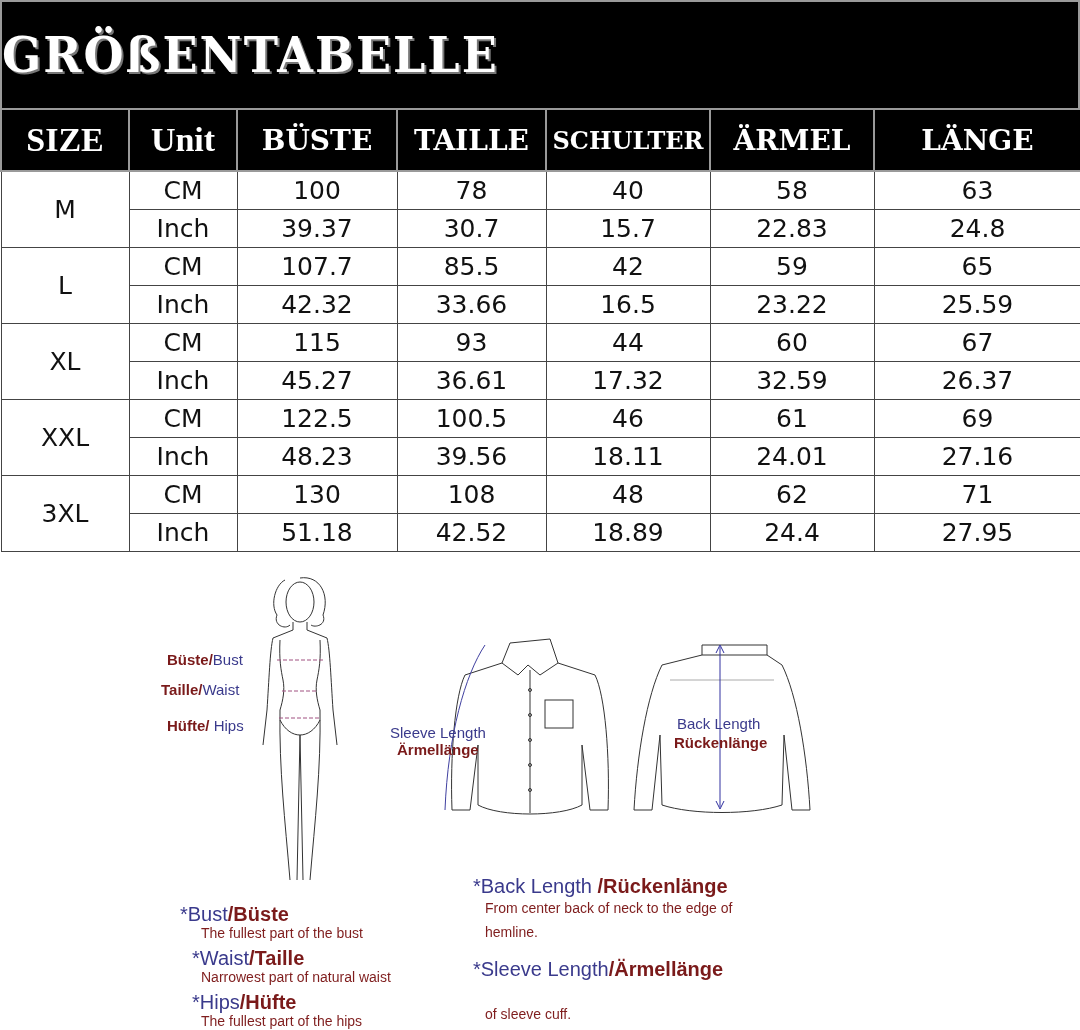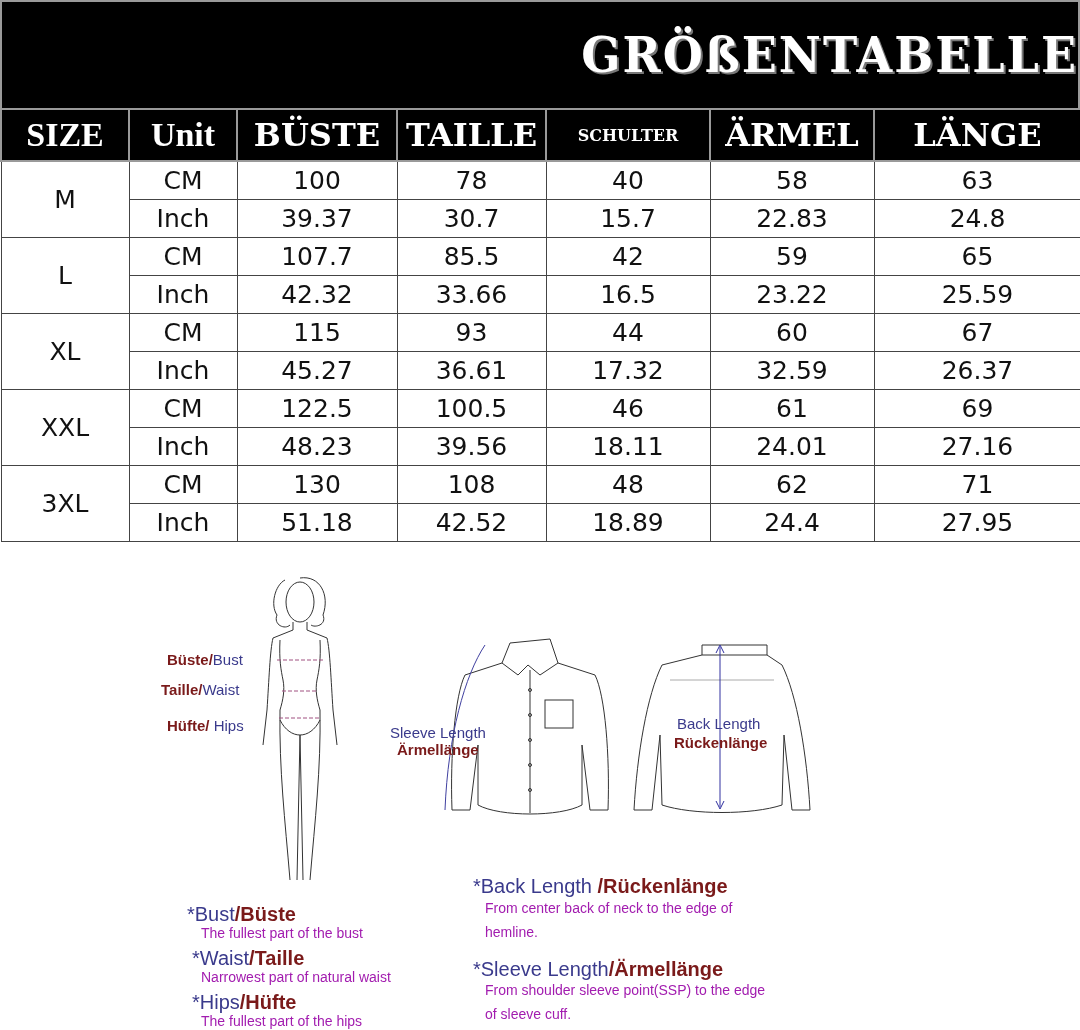--- a/index.html
+++ b/index.html
@@ -1,29 +1,29 @@
 <!DOCTYPE html>
 <html><head>
 <meta charset="utf-8">
 <style>
   * { box-sizing: border-box; margin: 0; padding: 0; }
   body { width: 1080px; height: 1030px; background: #ffffff; position: relative; overflow: hidden; font-family: "Liberation Sans", sans-serif; }
-  .title-bar { position: absolute; left: 0; top: 0; width: 1080px; height: 108px; background: #000; border: 2px solid #9a9a9a; border-bottom: none; display: flex; align-items: center; justify-content: flex-end; }
+  .title-bar { position: absolute; left: 0; top: 0; width: 1080px; height: 108px; background: #000; border: 2px solid #9a9a9a; border-bottom: none; display: flex; align-items: center; justify-content: flex-start; }
   .title-text { color: #fff; font-family: "DejaVu Serif", serif; font-weight: bold; font-size: 46px; letter-spacing: 2px; text-shadow: 2px 2px 0 #777, -1px -1px 0 #000, 1px 1px 0 #000; transform: scaleY(1.05); }
   table.size-table { position: absolute; left: 0; top: 108px; border-collapse: collapse; width: 1080px; table-layout: fixed; }
-  table.size-table th { background: #000; color: #fff; height: 52px; border: 2px solid #9a9a9a; font-family: "DejaVu Serif", serif; font-weight: bold; font-size: 27px; text-align: center; vertical-align: middle; }
+  table.size-table th { background: #000; color: #fff; height: 62px; border: 2px solid #9a9a9a; font-family: "DejaVu Serif", serif; font-weight: bold; font-size: 27px; text-align: center; vertical-align: middle; }
   table.size-table th.h-serif { font-family: "Liberation Serif", serif; font-size: 34px; }
-  table.size-table th.h-deco { font-size: 32px; letter-spacing: 0px; }
+  table.size-table th.h-deco { font-size: 28px; letter-spacing: 0px; }
   table.size-table td { height: 38px; border: 1.5px solid #444; text-align: center; vertical-align: middle; font-family: "DejaVu Sans", sans-serif; font-size: 25px; color: #111; }
   table.size-table td.size-cell { font-size: 25px; }
   .figures { position: absolute; left: 0; top: 560px; width: 1080px; height: 470px; padding-left: 13px; }
   .lbl { position: absolute; font-family: "Liberation Sans", sans-serif; font-size: 15px; white-space: nowrap; }
   .de { color: #7a1a1a; font-weight: bold; }
   .en { color: #3a3a8c; }
-  .desc { position: absolute; font-family: "Liberation Sans", sans-serif; font-size: 14px; color: #a21caf; white-space: nowrap; }
+  .desc { position: absolute; font-family: "Liberation Sans", sans-serif; font-size: 14px; color: #7f1d1d; white-space: nowrap; }
   .star-lbl { position: absolute; font-size: 20px; white-space: nowrap; }
   svg { position: absolute; }
 </style>
 </head>
 <body>
 
 <div class="title-bar">
   <span class="title-text">GRÖßENTABELLE</span>
 </div>
 
@@ -36,21 +36,21 @@
       <col style="width:164px">
       <col style="width:164px">
       <col style="width:207px">
   </colgroup>
   <thead>
     <tr>
       <th class="h-serif">SIZE</th>
       <th class="h-serif">Unit</th>
       <th class="h-deco">BÜSTE</th>
       <th class="h-deco">TAILLE</th>
-      <th class="h-deco" style="font-size:16px">SCHULTER</th>
+      <th class="h-deco" style="font-size:24px">SCHULTER</th>
       <th class="h-deco">ÄRMEL</th>
       <th class="h-deco">LÄNGE</th>
     </tr>
   </thead>
   <tbody id="tbody">
       <tr>
         <td rowspan="2" class="size-cell">M</td>
         <td>CM</td>
         <td>100</td>
         <td>78</td>
@@ -172,26 +172,25 @@
   <svg style="left:632px;top:75px" width="180" height="185" viewBox="0 0 180 185" fill="none" stroke="#333" stroke-width="1">
     <path d="M70 10 L135 10 L135 20 L70 20 Z"></path>
     <path d="M70 20 L30 30 C15 60 5 120 2 175 L20 175 L28 100 L30 170 C60 180 120 180 150 170 L152 100 L160 175 L178 175 C175 120 165 60 150 30 L135 20"></path>
     <line x1="38" y1="45" x2="142" y2="45" stroke="#aaa"></line>
     <line x1="88" y1="12" x2="88" y2="172" stroke="#3030a0"></line>
     <path d="M84 18 L88 10 L92 18 M84 166 L88 174 L92 166" stroke="#3030a0"></path>
   </svg>
   <div class="lbl en" style="left:677px;top:155px">Back Length</div>
   <div class="lbl de" style="left:674px;top:174px">Rückenlänge</div>
 
-  <div class="star-lbl" style="left:187px;top:343px"><span class="en">*Bust</span><span class="de">/Büste</span></div>
+  <div class="star-lbl" style="left:180px;top:343px"><span class="en">*Bust</span><span class="de">/Büste</span></div>
   <div class="desc" style="left:201px;top:365px">The fullest part of the bust</div>
   <div class="star-lbl" style="left:192px;top:387px"><span class="en">*Waist</span><span class="de">/Taille</span></div>
   <div class="desc" style="left:201px;top:409px">Narrowest part of natural waist</div>
   <div class="star-lbl" style="left:192px;top:431px"><span class="en">*Hips</span><span class="de">/Hüfte</span></div>
   <div class="desc" style="left:201px;top:453px">The fullest part of the hips</div>
 
   <div class="star-lbl" style="left:473px;top:315px"><span class="en">*Back Length</span> <span class="de">/Rückenlänge</span></div>
   <div class="desc" style="left:485px;top:340px">From center back of neck to the edge of</div>
   <div class="desc" style="left:485px;top:364px">hemline.</div>
   <div class="star-lbl" style="left:473px;top:398px"><span class="en">*Sleeve Length</span><span class="de">/Ärmellänge</span></div>
-  <div class="desc" style="left:485px;top:422px">From shoulder sleeve point(SSP) to the edge</div>
   <div class="desc" style="left:485px;top:446px">of sleeve cuff.</div>
 </div>
 
 </body></html>

